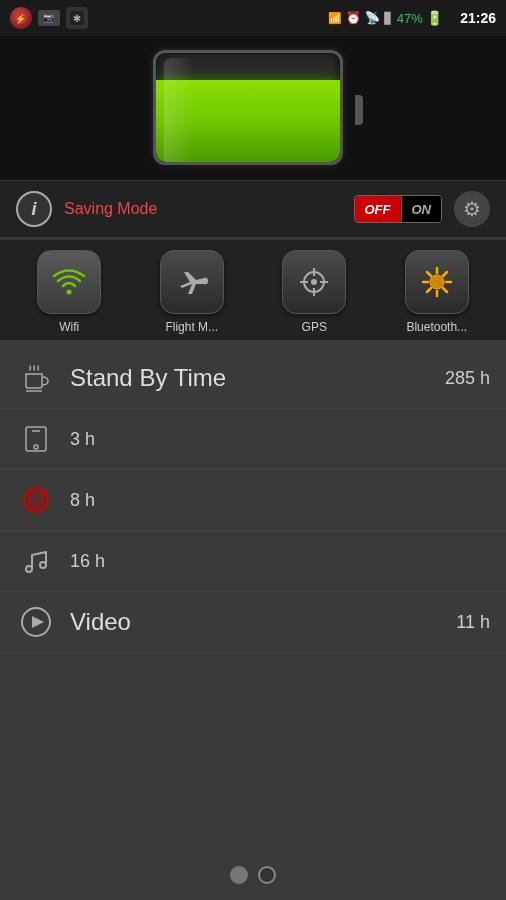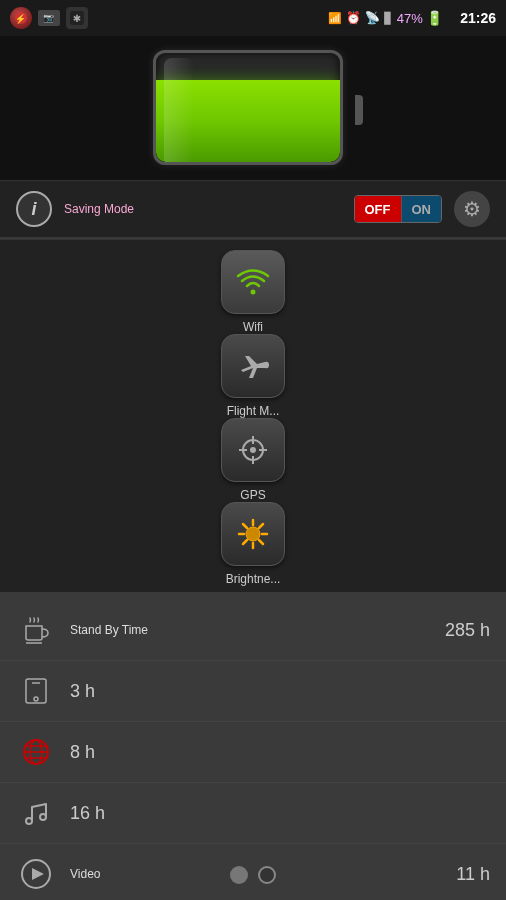--- a/index.html
+++ b/index.html
@@ -146,46 +146,47 @@
       justify-content: center;
       font-style: italic;
       font-weight: bold;
       font-size: 18px;
       color: #ccc;
       flex-shrink: 0;
     }
 
     .saving-mode-label {
       flex: 1;
-      font-size: 12px;
-      color: #f9a8d4;
+      font-size: 16px;
+      color: #ef4444;
     }
 
     .toggle-switch {
       display: flex;
       border-radius: 4px;
       overflow: hidden;
       border: 1px solid #666;
       height: 28px;
+      font-style: italic;
     }
 
     .toggle-off {
       padding: 0 10px;
       background: #c00;
       color: #fff;
       font-size: 13px;
       font-weight: bold;
       display: flex;
       align-items: center;
       border-right: 1px solid #555;
     }
 
     .toggle-on {
       padding: 0 10px;
-      background: #0c4a6e;
+      background: #000000;
       color: #aaa;
       font-size: 13px;
       font-weight: bold;
       display: flex;
       align-items: center;
     }
 
     .gear-btn {
       width: 36px;
       height: 36px;
@@ -200,21 +201,20 @@
 
     
     #quick-toggles {
       background: #222;
       padding: 10px 8px 6px;
       display: flex;
       justify-content: space-around;
       align-items: center;
       border-top: 1px solid #333;
       margin-top: 2px;
-      flex-direction: column;
     }
 
     .toggle-item {
       display: flex;
       flex-direction: column;
       align-items: center;
       gap: 6px;
       width: 80px;
     }
 
@@ -260,21 +260,21 @@
       height: 40px;
       display: flex;
       align-items: center;
       justify-content: center;
       font-size: 24px;
       flex-shrink: 0;
     }
 
     .stat-name {
       flex: 1;
-      font-size: 12px;
+      font-size: 24px;
       color: #ddd;
     }
 
     .stat-value {
       font-size: 18px;
       color: #ccc;
     }
 
     
     #page-indicators {
@@ -320,21 +320,21 @@
           <text x="7" y="11" text-anchor="middle" font-size="10" fill="#aaa">✱</text>
         </svg>
     </div>
   </div>
   <div class="status-right">
 
     <span style="font-size:11px;color:#aaa;">📶</span>
     <span style="font-size:12px;">⏰</span>
     <span style="font-size:12px;">📡</span>
     <span style="font-size:11px;color:#aaa;">▊</span>
-    <span style="font-size:13px;color:#f0abfc;">47%</span>
+    <span style="font-size:13px;color:#22c55e;">47%</span>
     <span style="font-size:14px;">🔋</span>
     <span style="font-size:14px;font-weight:bold;color:#fff;margin-left:12px;">21:26</span>
   </div>
 </div>
 
 <div id="battery-section">
   <div class="battery-container">
     <div class="battery-body">
       <div class="battery-fill"></div>
       <div class="battery-shine"></div>
@@ -399,21 +399,21 @@
         <line x1="18" y1="4" x2="18" y2="9" stroke="#fa0" stroke-width="2.5" stroke-linecap="round"></line>
         <line x1="18" y1="27" x2="18" y2="32" stroke="#fa0" stroke-width="2.5" stroke-linecap="round"></line>
         <line x1="4" y1="18" x2="9" y2="18" stroke="#fa0" stroke-width="2.5" stroke-linecap="round"></line>
         <line x1="27" y1="18" x2="32" y2="18" stroke="#fa0" stroke-width="2.5" stroke-linecap="round"></line>
         <line x1="8" y1="8" x2="12" y2="12" stroke="#fa0" stroke-width="2.5" stroke-linecap="round"></line>
         <line x1="24" y1="24" x2="28" y2="28" stroke="#fa0" stroke-width="2.5" stroke-linecap="round"></line>
         <line x1="28" y1="8" x2="24" y2="12" stroke="#fa0" stroke-width="2.5" stroke-linecap="round"></line>
         <line x1="8" y1="28" x2="12" y2="24" stroke="#fa0" stroke-width="2.5" stroke-linecap="round"></line>
       </svg>
     </div>
-    <span class="toggle-label">Brightne...</span>
+    <span class="toggle-label">Bluetooth...</span>
   </div>
 
 </div>
 
 <div id="stats-list">
 
   <div class="stat-row">
     <div class="stat-icon">
       <svg width="36" height="36" viewBox="0 0 36 36">
 

